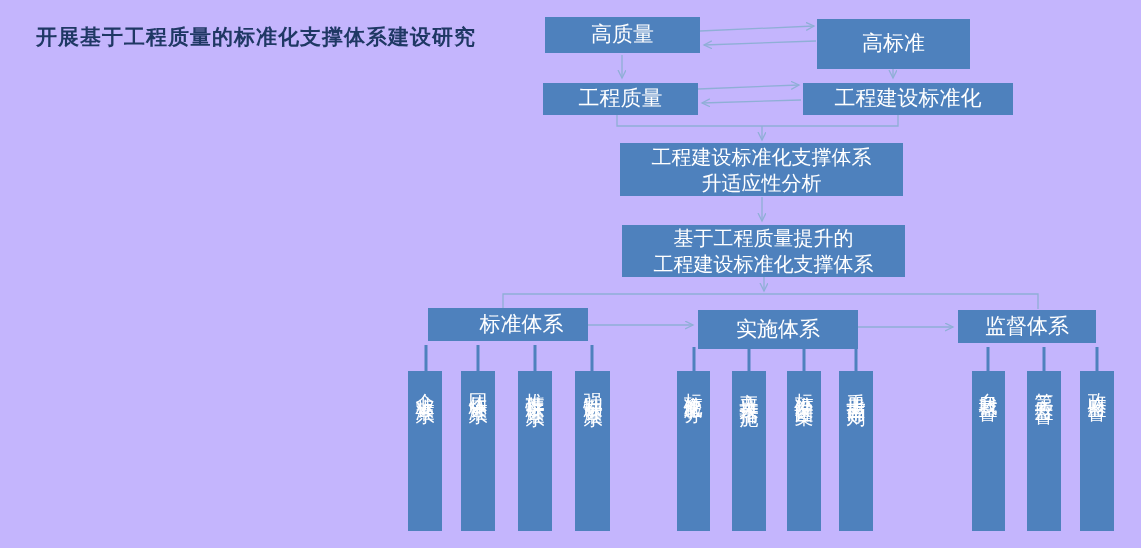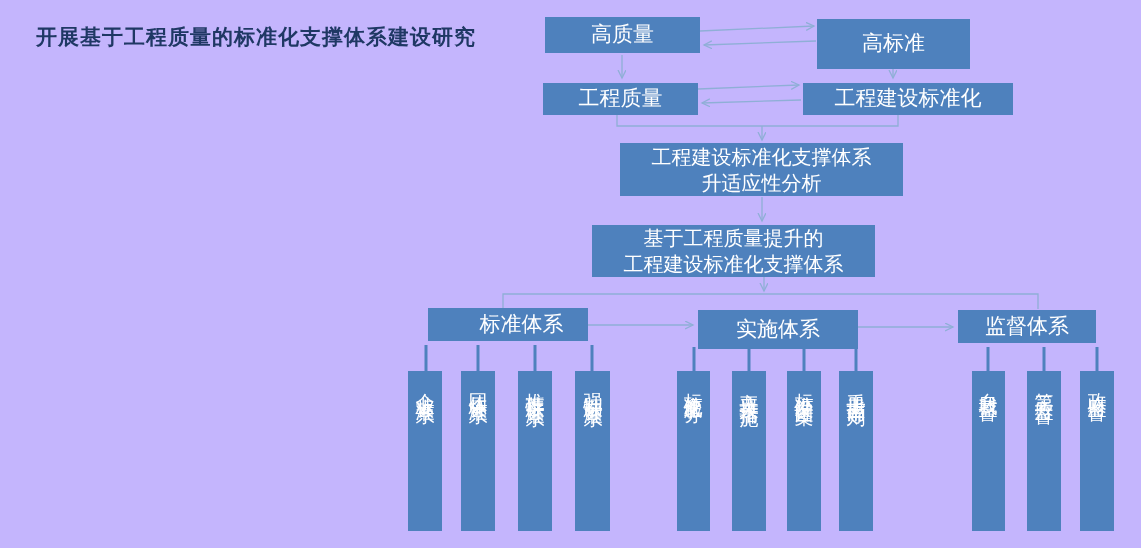--- a/index.html
+++ b/index.html
@@ -83,21 +83,21 @@
     </g>
   </svg>
 
   <div class="node" style="left:545px;top:17px;width:155px;height:36px;">高质量</div>
   <div class="node" style="left:817px;top:19px;width:153px;height:50px;">高标准</div>
   <div class="node" style="left:543px;top:83px;width:155px;height:32px;">工程质量</div>
   <div class="node" style="left:803px;top:83px;width:210px;height:32px;">工程建设标准化</div>
 
   <div class="node multi" style="left:620px;top:143px;width:283px;height:53px;">工程建设标准化支撑体系
 升适应性分析</div>
-  <div class="node multi" style="left:592px;top:225px;width:283px;height:52px;">基于工程质量提升的
+  <div class="node multi" style="left:622px;top:225px;width:283px;height:52px;">基于工程质量提升的
 工程建设标准化支撑体系</div>
 
   <div class="node" style="left:428px;top:308px;width:160px;height:33px;padding-left:27px;">标准体系</div>
   <div class="node" style="left:698px;top:310px;width:160px;height:39px;">实施体系</div>
   <div class="node" style="left:958px;top:310px;width:138px;height:33px;">监督体系</div>
 
   <div class="vnode" style="left:408px;top:371px;width:34px;height:160px;">企业标准系</div>
   <div class="vnode" style="left:461px;top:371px;width:34px;height:160px;">团体标准系</div>
   <div class="vnode" style="left:518px;top:371px;width:34px;height:160px;">推荐性标准系</div>
   <div class="vnode" style="left:575px;top:371px;width:35px;height:160px;">强制性标准系</div>

